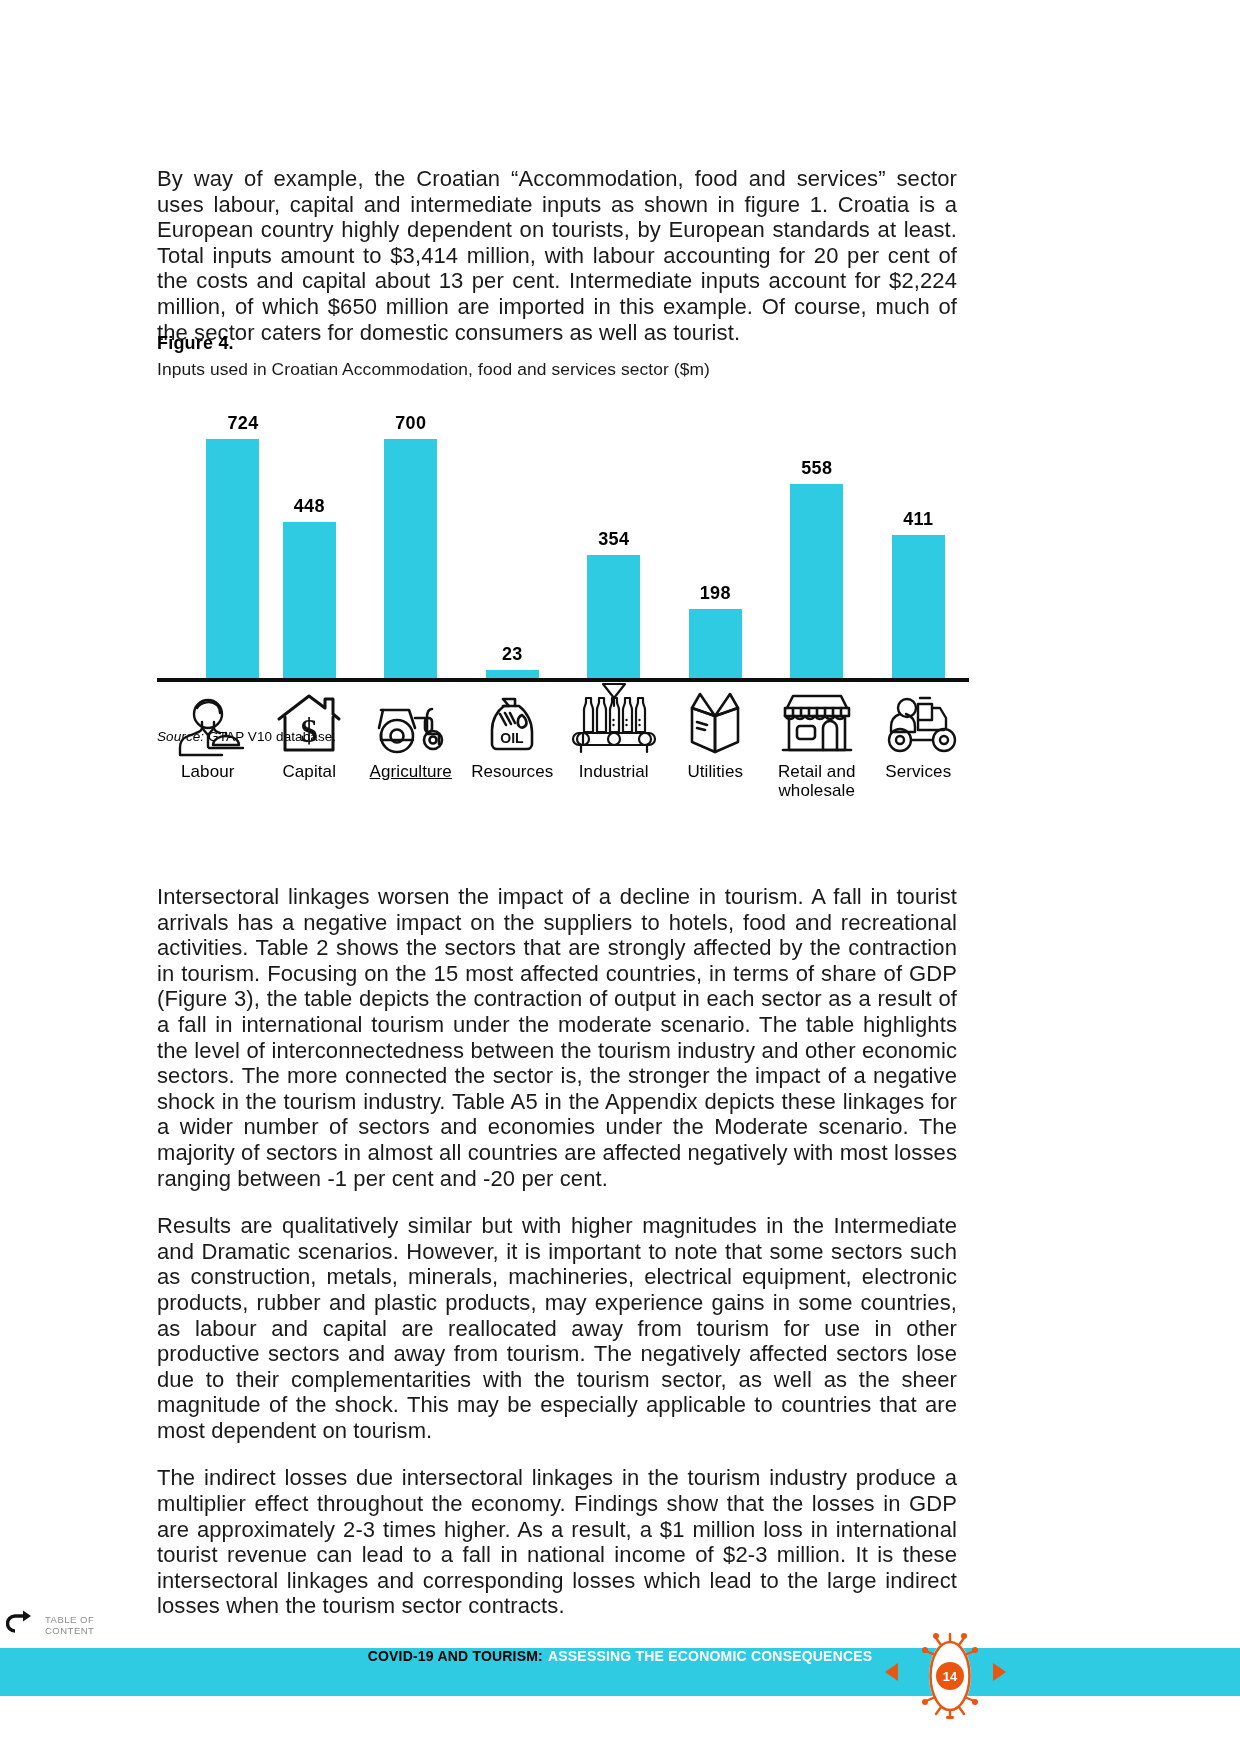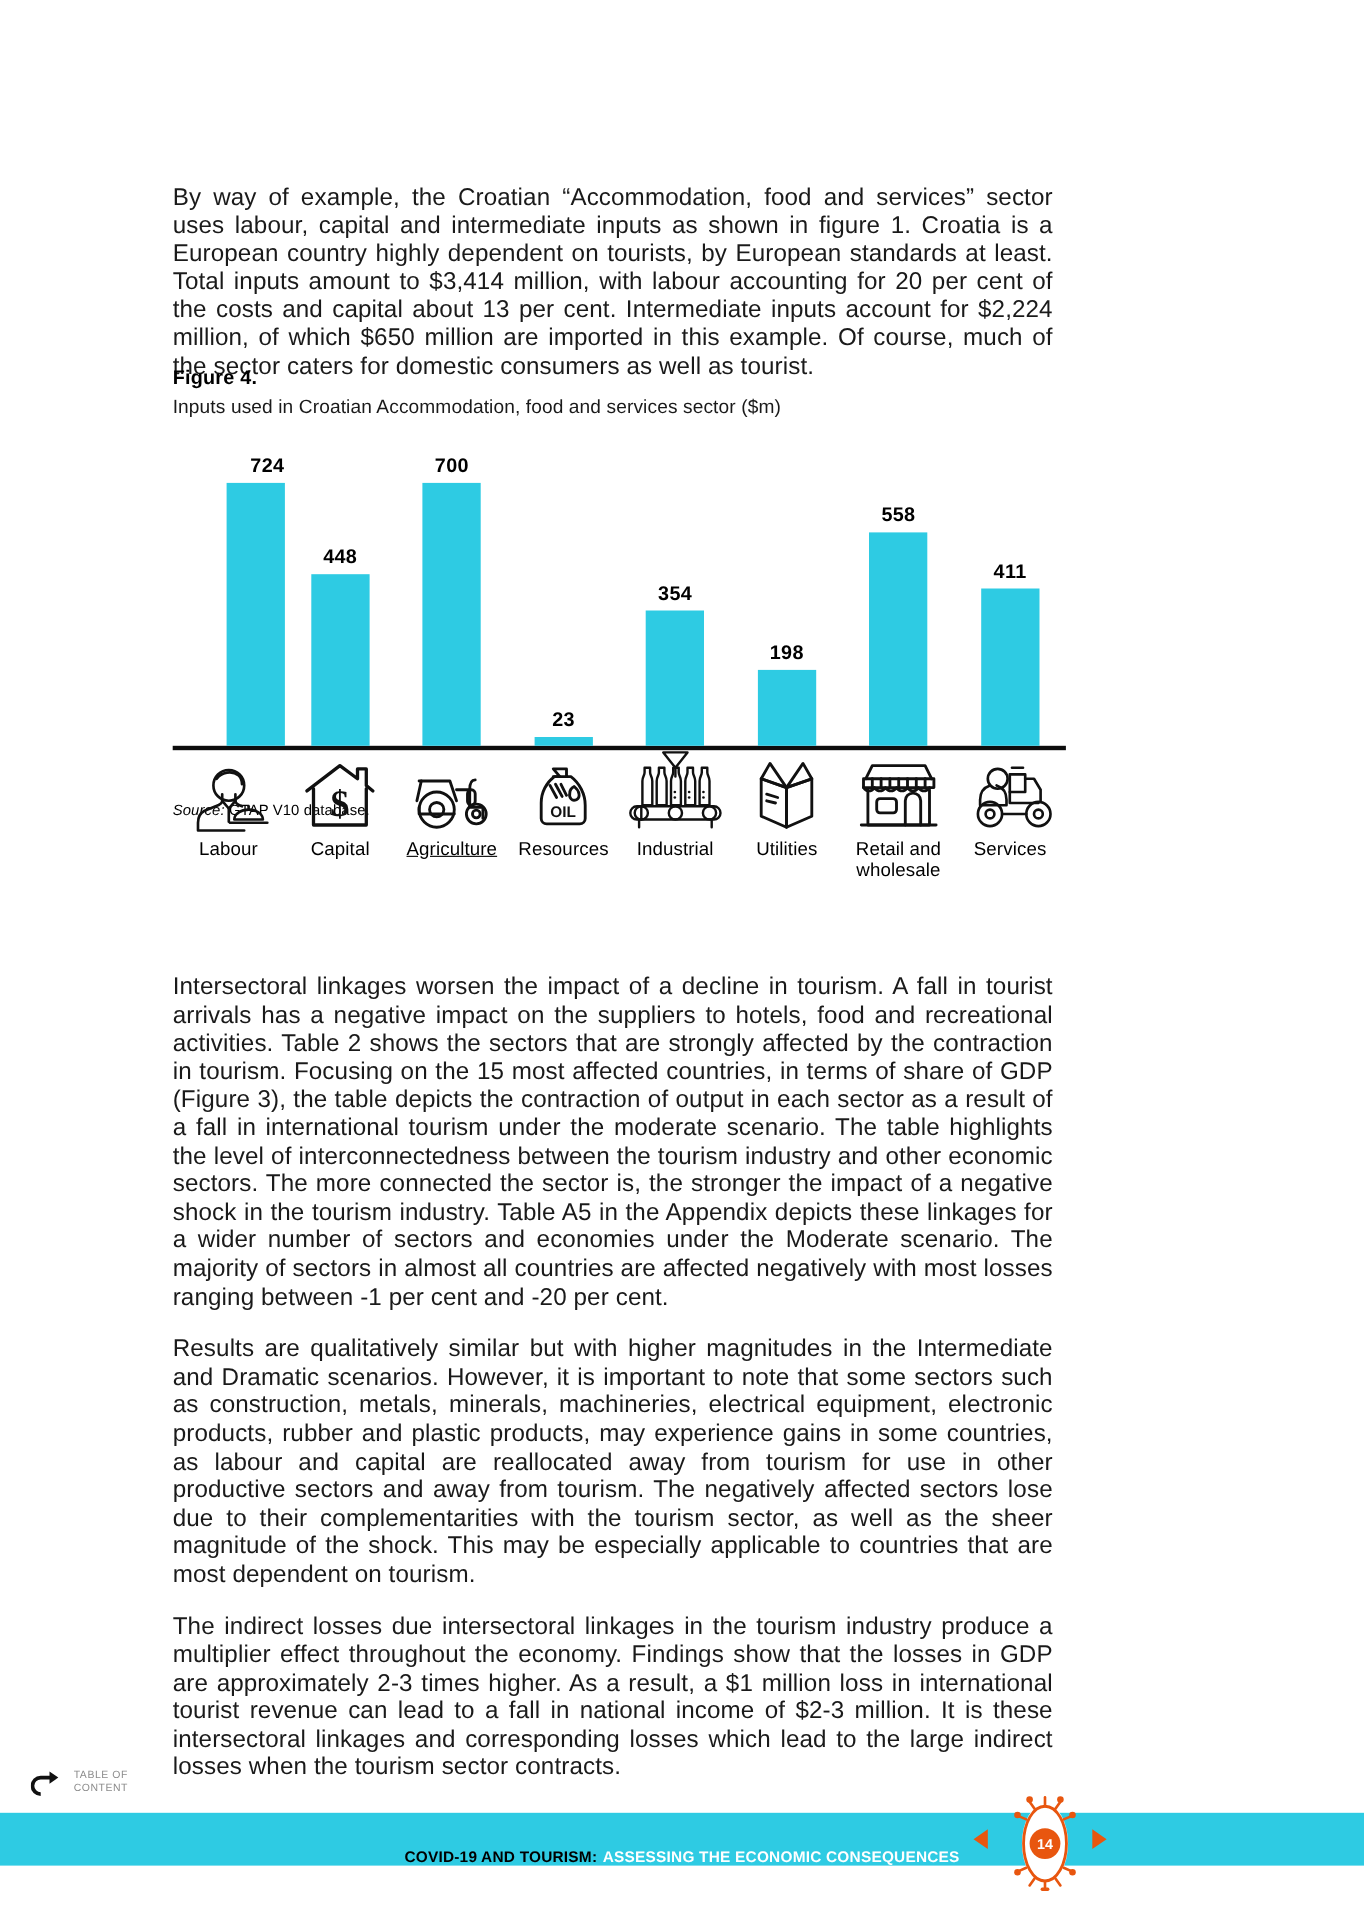--- a/index.html
+++ b/index.html
@@ -39,26 +39,26 @@
   .cat .ico{height:72px;display:flex;align-items:flex-end;justify-content:center;}
   .cat .lbl{font-size:17px;line-height:19px;text-align:center;margin-top:4px;letter-spacing:.1px;}
 
   .source{margin-top:14px;font-size:13.5px;line-height:18px;letter-spacing:.1px;}
   .source i{font-style:italic;}
 
   
   .content2{position:absolute;left:157px;top:868px;width:800px;}
 
   
-  .toc{position:absolute;left:28px;top:1608px;display:flex;align-items:flex-start;gap:9px;}
+  .toc{position:absolute;left:6px;top:1608px;display:flex;align-items:center;gap:9px;}
   .toc .txt{font-size:9.5px;line-height:11.5px;color:#8c8c8c;letter-spacing:.5px;}
 
   
   .footer{position:absolute;left:0;top:1648px;width:1240px;height:48px;background:#2ecbe3;}
-  .footer-title{position:absolute;left:0;top:0;width:1240px;height:48px;display:flex;align-items:flex-end;justify-content:center;
+  .footer-title{position:absolute;left:0;top:0;width:1240px;height:48px;display:flex;align-items:flex-start;justify-content:center;
     font-size:14px;font-weight:bold;letter-spacing:.2px;}
   .ft-a{color:#000;}
   .ft-b{color:#fff;margin-left:5px;}
   .nav-prev{position:absolute;left:885px;top:15px;width:0;height:0;border-top:9px solid transparent;border-bottom:9px solid transparent;border-right:13px solid #e8560f;}
   .nav-next{position:absolute;left:993px;top:15px;width:0;height:0;border-top:9px solid transparent;border-bottom:9px solid transparent;border-left:13px solid #e8560f;}
   .pagebadge{position:absolute;left:921px;top:1630px;width:58px;height:92px;}
   .pagenum{position:absolute;left:0;top:0;width:58px;height:92px;display:flex;align-items:center;justify-content:center;color:#fff;font-size:13px;font-weight:bold;}
 </style>
 </head>
 <body>

